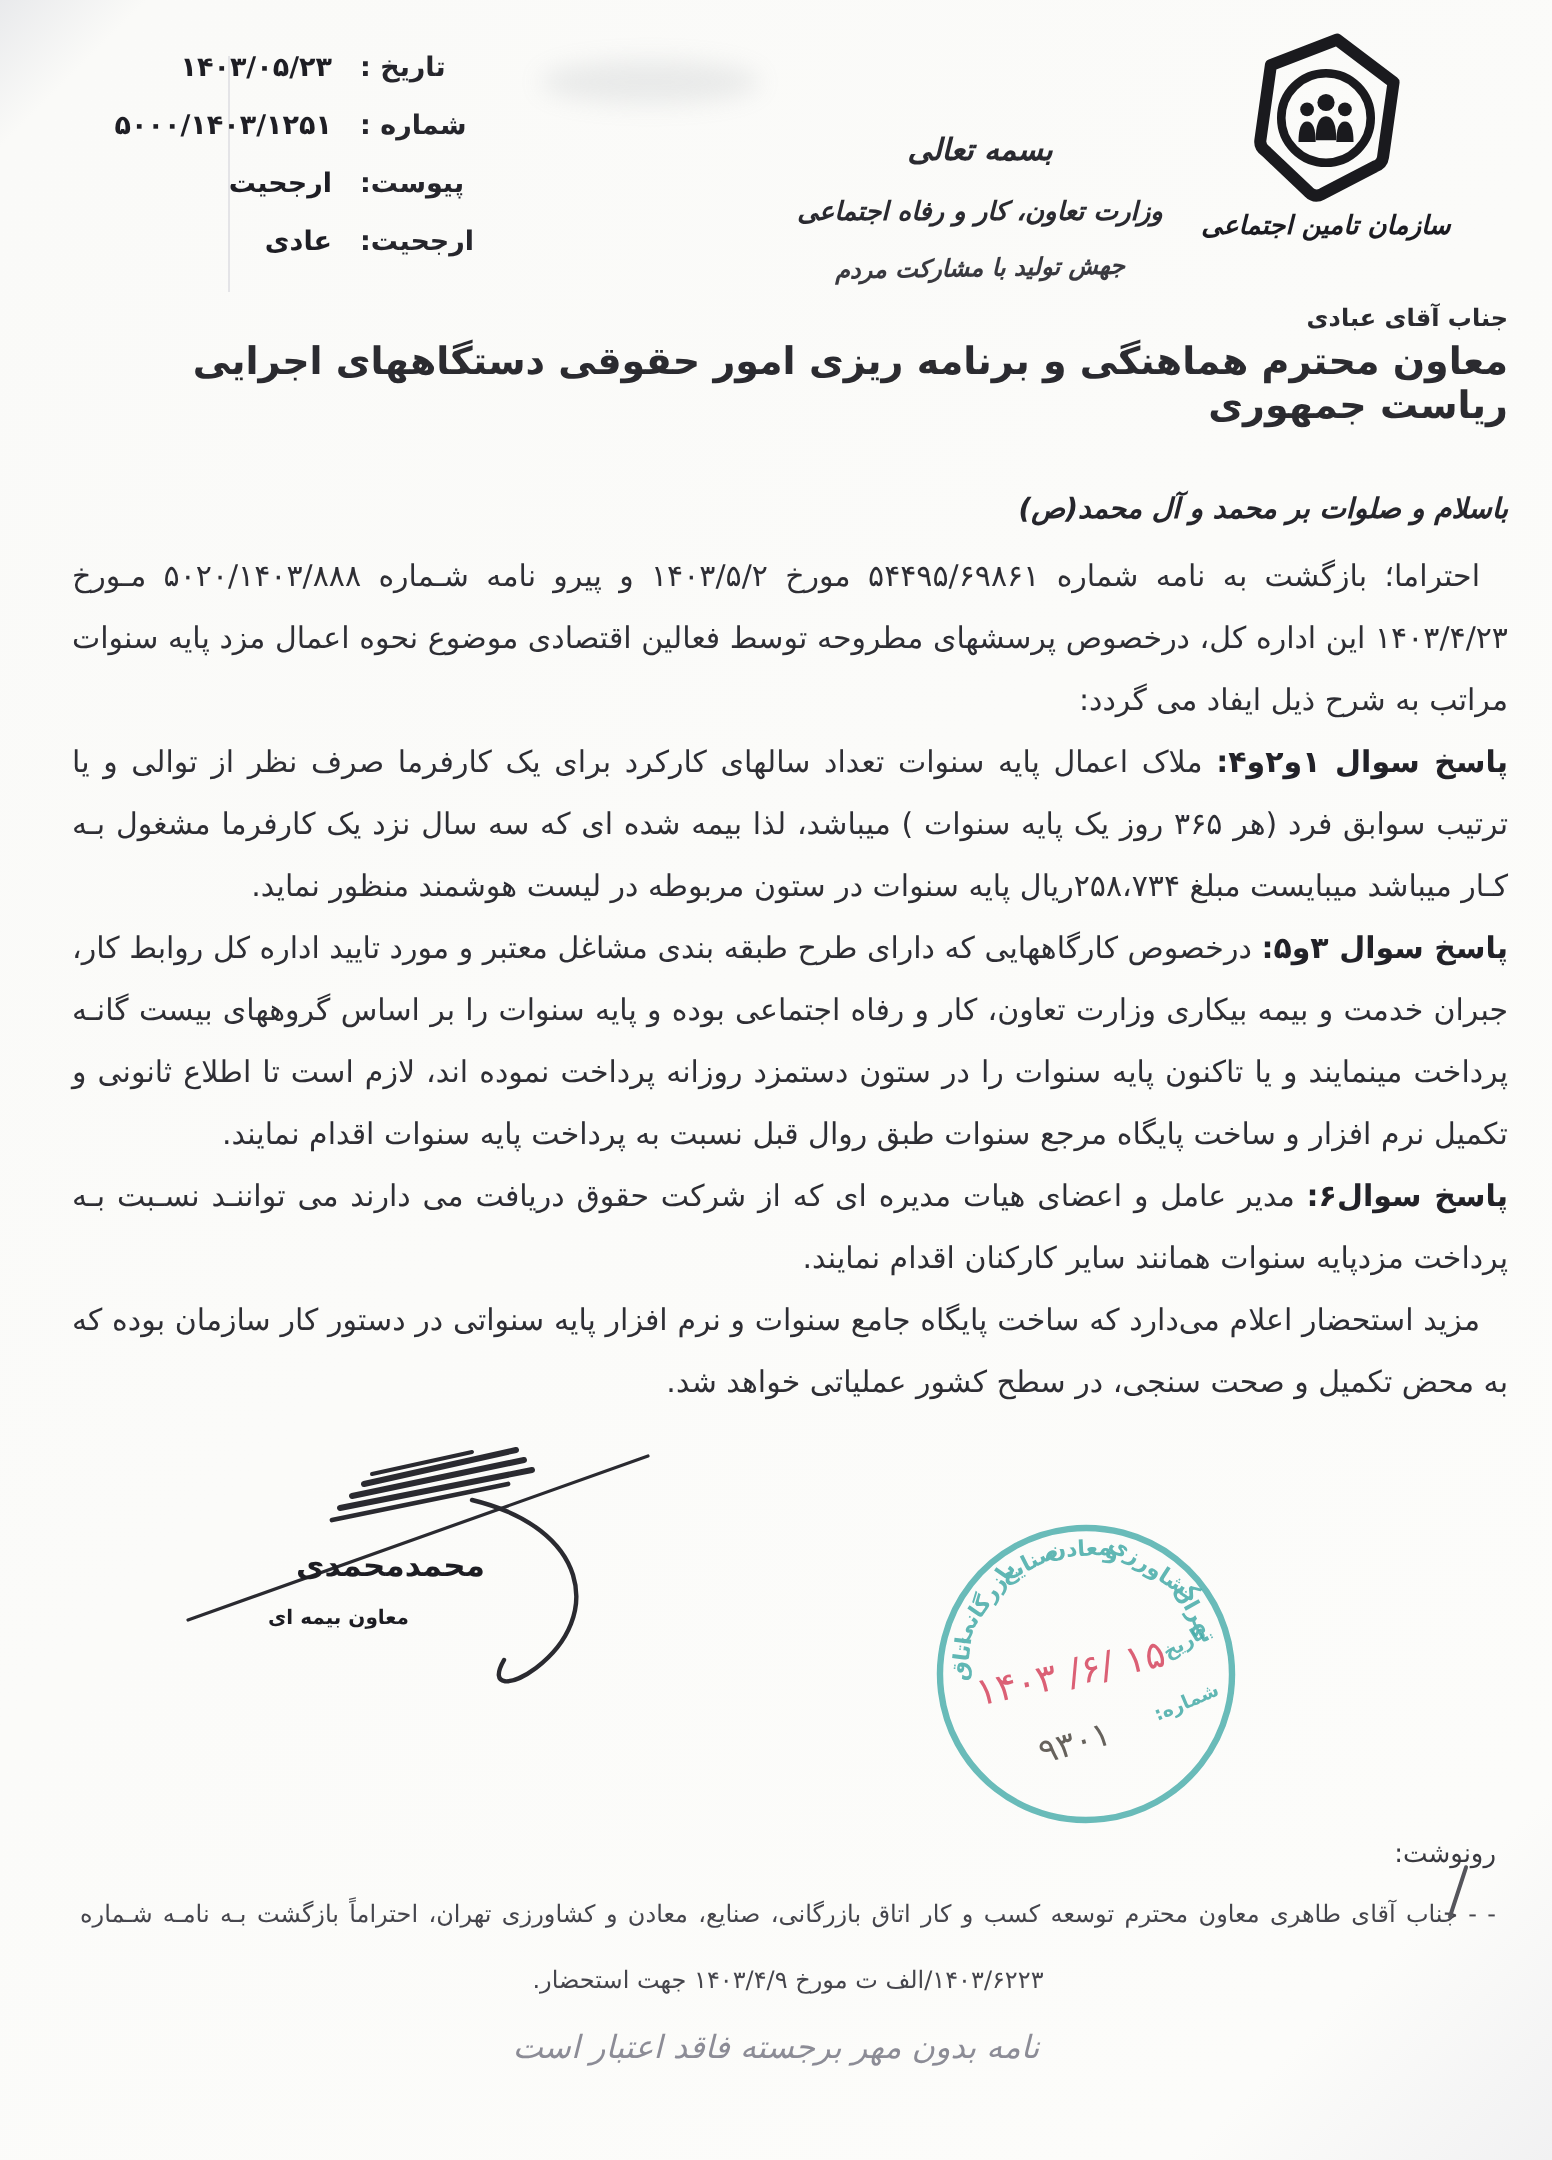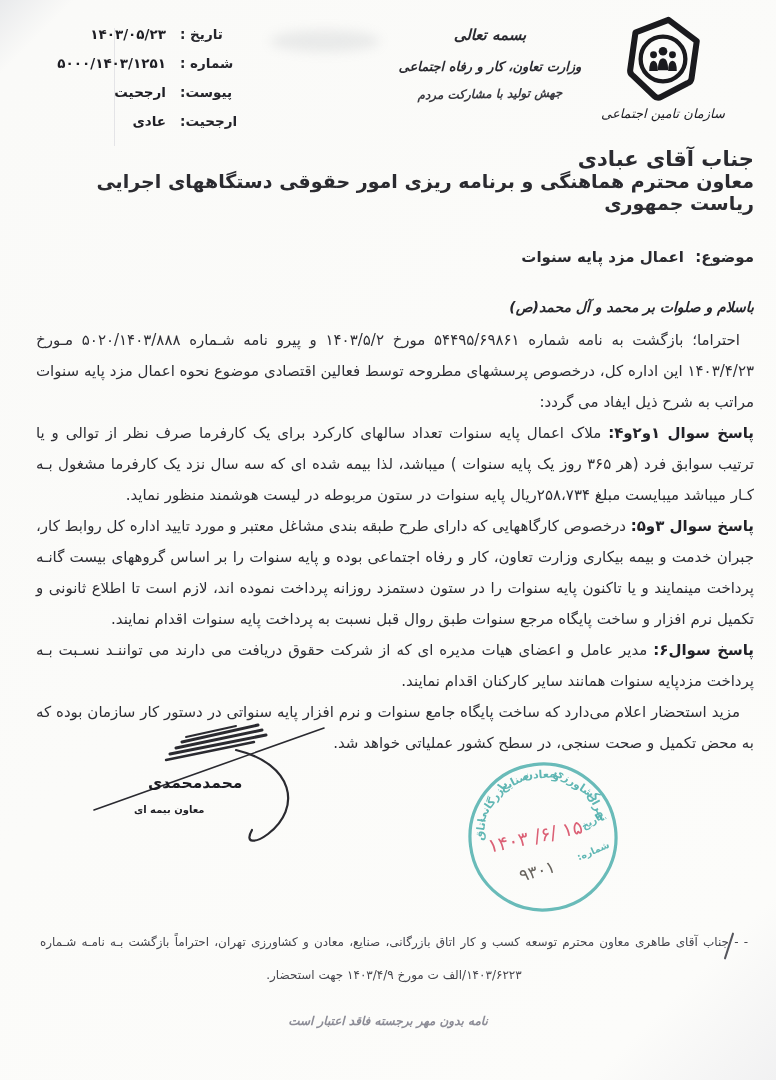--- a/index.html
+++ b/index.html
@@ -14,50 +14,50 @@
     color:#2b2b30;direction:rtl;
   }
   
   .fold-line{position:absolute;left:114px;top:28px;width:1px;height:118px;background:#d6d6dc;opacity:.6;}
   .smudge{position:absolute;left:270px;top:30px;width:110px;height:22px;background:#9aa0a6;filter:blur(6px);opacity:.18;border-radius:50%;}
   .meta{position:absolute;top:26px;left:48px;width:210px;direction:rtl;}
   .meta-row{display:flex;align-items:baseline;margin-bottom:13px;}
   .meta-label{width:78px;font-size:13.5px;font-weight:bold;color:#26262c;text-align:left;padding-left:14px;white-space:nowrap;}
   .meta-value{font-size:13.5px;font-weight:bold;color:#1e1e24;white-space:nowrap;letter-spacing:.5px;}
   .center-head{position:absolute;top:26px;left:360px;width:260px;text-align:center;}
-  .bismillah{font-size:15px;font-weight:bold;font-style:italic;color:#2a2a30;}
+  .bismillah{font-size:15px;font-weight:bold;font-style:italic;color:#2a2a30;margin-top:40px;}
   .ministry{margin-top:15px;font-size:13px;font-weight:bold;font-style:italic;color:#2a2a30;}
   .slogan{margin-top:13px;font-size:12px;font-weight:bold;font-style:italic;color:#3a3a40;transform:rotate(-1deg);}
   .org{position:absolute;top:16px;right:48px;width:130px;text-align:center;}
   .org svg{display:block;margin:0 auto;}
-  .org-name{margin-top:4px;font-size:13px;font-weight:normal;font-style:italic;color:#1c1c22;white-space:nowrap;}
+  .org-name{margin-top:4px;font-size:13px;font-weight:bold;font-style:italic;color:#1c1c22;white-space:nowrap;}
   
   .content{position:absolute;top:148px;right:22px;left:36px;}
-  .addr-name{font-size:21px;font-weight:bold;line-height:22px;}
+  .addr-name{font-size:12px;font-weight:bold;line-height:22px;}
   .addr-title{margin-top:0;font-size:19px;font-weight:bold;line-height:22px;}
   .subject{margin-top:34px;font-size:15px;font-weight:bold;}
   .subject .sub-text{margin-right:6px;}
   .salutation{margin-top:33px;font-size:14px;font-weight:bold;font-style:italic;color:#26262c;}
   .para{margin:0;font-size:15px;line-height:31px;text-align:justify;color:#2e2e34;}
   .para.first{margin-top:10px;}
   .indent{text-indent:14px;}
   .lead{font-weight:bold;color:#222228;}
   
   .sign-block{position:absolute;top:712px;left:86px;width:270px;height:150px;}
   .sign-scribble{position:absolute;top:0;left:0;}
   .sign-name{position:absolute;top:62px;left:62px;font-size:15.5px;font-weight:bold;color:#1d1d23;}
   .sign-title{position:absolute;top:92px;left:48px;font-size:10px;font-weight:bold;color:#1d1d23;}
   
   .stamp{position:absolute;top:746px;left:452px;width:182px;height:182px;transform:rotate(-7deg);opacity:.92;}
   
   .footer{position:absolute;top:920px;right:28px;left:40px;}
   .copy-label{font-size:13px;color:#3a3a40;}
   .copy-item{margin-top:6px;font-size:12px;line-height:33px;text-align:justify;text-align-last:center;color:#45454c;}
   .hand-slash{position:absolute;top:12px;right:18px;width:2px;height:28px;background:#55555c;transform:rotate(18deg);border-radius:2px;}
-  .validity{position:absolute;top:1014px;left:0;width:100%;text-align:center;font-size:12px;font-weight:bold;font-style:italic;color:#8c8c96;letter-spacing:.5px;}
+  .validity{position:absolute;top:1014px;left:0;width:100%;text-align:center;font-size:16px;font-weight:normal;font-style:italic;color:#8c8c96;letter-spacing:.5px;}
 </style>
 </head>
 <body>
 
 <div class="page">
 
   <div class="fold-line"></div>
   <div class="smudge"></div>
 
   <div class="meta">
@@ -96,24 +96,20 @@
       <path d="M34 64 Q34 52 39 52 Q44 52 44 64 Z" fill="#1a1a1e"></path>
       <path d="M56 64 Q56 52 61 52 Q66 52 66 64 Z" fill="#1a1a1e"></path>
     </svg>
     <div class="org-name">سازمان تامین اجتماعی</div>
   </div>
 
   <div class="content">
     <div class="addr-name">جناب آقای عبادی</div>
     <div class="addr-title">معاون محترم هماهنگی و برنامه ریزی امور حقوقی دستگاههای اجرایی ریاست جمهوری</div>
 
-    <div class="subject">
-      <span class="sub-label">موضوع:</span>
-      <span class="sub-text">اعمال مزد پایه سنوات</span>
-    </div>
 
     <div class="salutation">باسلام و صلوات بر محمد و آل محمد(ص)</div>
 
     <p class="para first indent">احتراما؛ بازگشت به نامه شماره ۵۴۴۹۵/۶۹۸۶۱ مورخ ۱۴۰۳/۵/۲ و پیرو نامه شـماره ۵۰۲۰/۱۴۰۳/۸۸۸ مـورخ ۱۴۰۳/۴/۲۳ این اداره کل، درخصوص پرسشهای مطروحه توسط فعالین اقتصادی موضوع نحوه اعمال مزد پایه سنوات مراتب به شرح ذیل ایفاد می گردد:</p>
 
     <p class="para"><span class="lead">پاسخ سوال ۱و۲و۴:</span> <span>ملاک اعمال پایه سنوات تعداد سالهای کارکرد برای یک کارفرما صرف نظر از توالی و یا ترتیب سوابق فرد (هر ۳۶۵ روز یک پایه سنوات ) میباشد، لذا بیمه شده ای که سه سال نزد یک کارفرما مشغول بـه کـار میباشد میبایست مبلغ ‪۲۵۸،۷۳۴‬ریال پایه سنوات در ستون مربوطه در لیست هوشمند منظور نماید.</span></p>
 
     <p class="para"><span class="lead">پاسخ سوال ۳و۵:</span> <span>درخصوص کارگاههایی که دارای طرح طبقه بندی مشاغل معتبر و مورد تایید اداره کل روابط کار، جبران خدمت و بیمه بیکاری وزارت تعاون، کار و رفاه اجتماعی بوده و پایه سنوات را بر اساس گروههای بیست گانـه پرداخت مینمایند و یا تاکنون پایه سنوات را در ستون دستمزد روزانه پرداخت نموده اند، لازم است تا اطلاع ثانونی و تکمیل نرم افزار و ساخت پایگاه مرجع سنوات طبق روال قبل نسبت به پرداخت پایه سنوات اقدام نمایند.</span></p>
 
     <p class="para"><span class="lead">پاسخ سوال۶:</span> <span>مدیر عامل و اعضای هیات مدیره ای که از شرکت حقوق دریافت می دارند می تواننـد نسـبت بـه پرداخت مزدپایه سنوات همانند سایر کارکنان اقدام نمایند.</span></p>
@@ -151,18 +147,19 @@
       </g>
       <text x="143" y="84" font-size="9.5" font-weight="bold" fill="#35a4a1" opacity="0.85" text-anchor="middle" transform="rotate(-24 143 84)" font-family="'DejaVu Sans',sans-serif">تاریخ</text>
       <text x="140" y="114" font-size="9.5" font-weight="bold" fill="#35a4a1" opacity="0.85" text-anchor="middle" transform="rotate(-16 140 114)" font-family="'DejaVu Sans',sans-serif">شماره:</text>
       <text x="84" y="96" font-size="19" fill="#d9536a" text-anchor="middle" direction="ltr" transform="rotate(-5 84 96)" font-family="'DejaVu Sans',sans-serif" letter-spacing="1">۱۴۰۳ /۶/ ۱۵</text>
       <text x="82" y="130" font-size="17" fill="#5a554f" text-anchor="middle" direction="ltr" transform="rotate(-9 82 130)" font-family="'DejaVu Sans',sans-serif" letter-spacing="2">۹۳۰۱</text>
     </svg>
   </div>
 
   <div class="footer">
     <div class="hand-slash"></div>
+    <div class="copy-label">رونوشت:</div>
     <div class="copy-item">- - جناب آقای طاهری معاون محترم توسعه کسب و کار اتاق بازرگانی، صنایع، معادن و کشاورزی تهران، احتراماً بازگشت بـه نامـه شـماره ۱۴۰۳/۶۲۲۳/الف ت مورخ ۱۴۰۳/۴/۹ جهت استحضار.</div>
   </div>
 
   <div class="validity">نامه بدون مهر برجسته فاقد اعتبار است</div>
 
 </div>
 
 </body></html>

